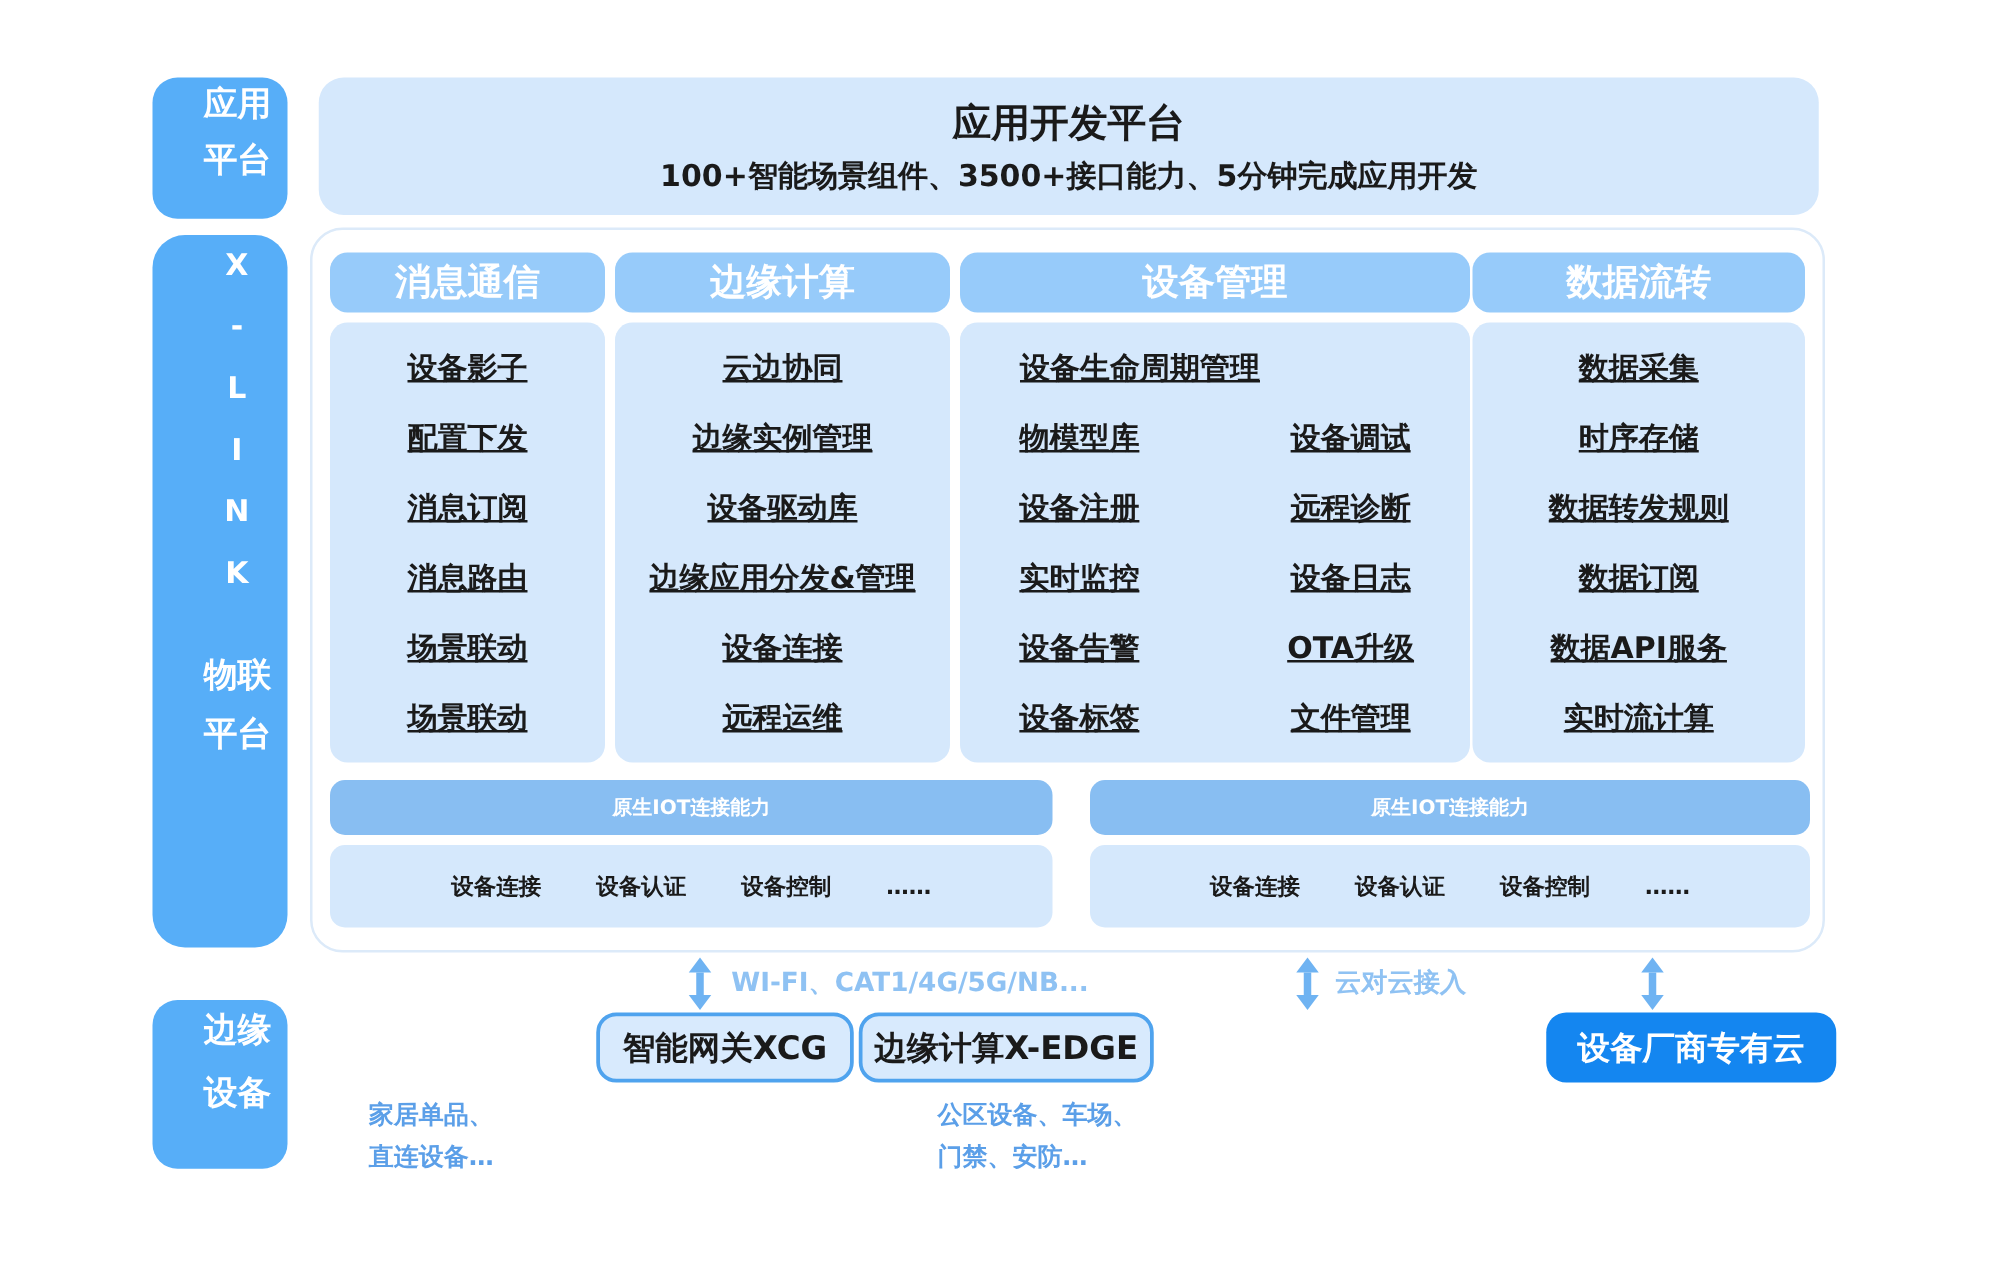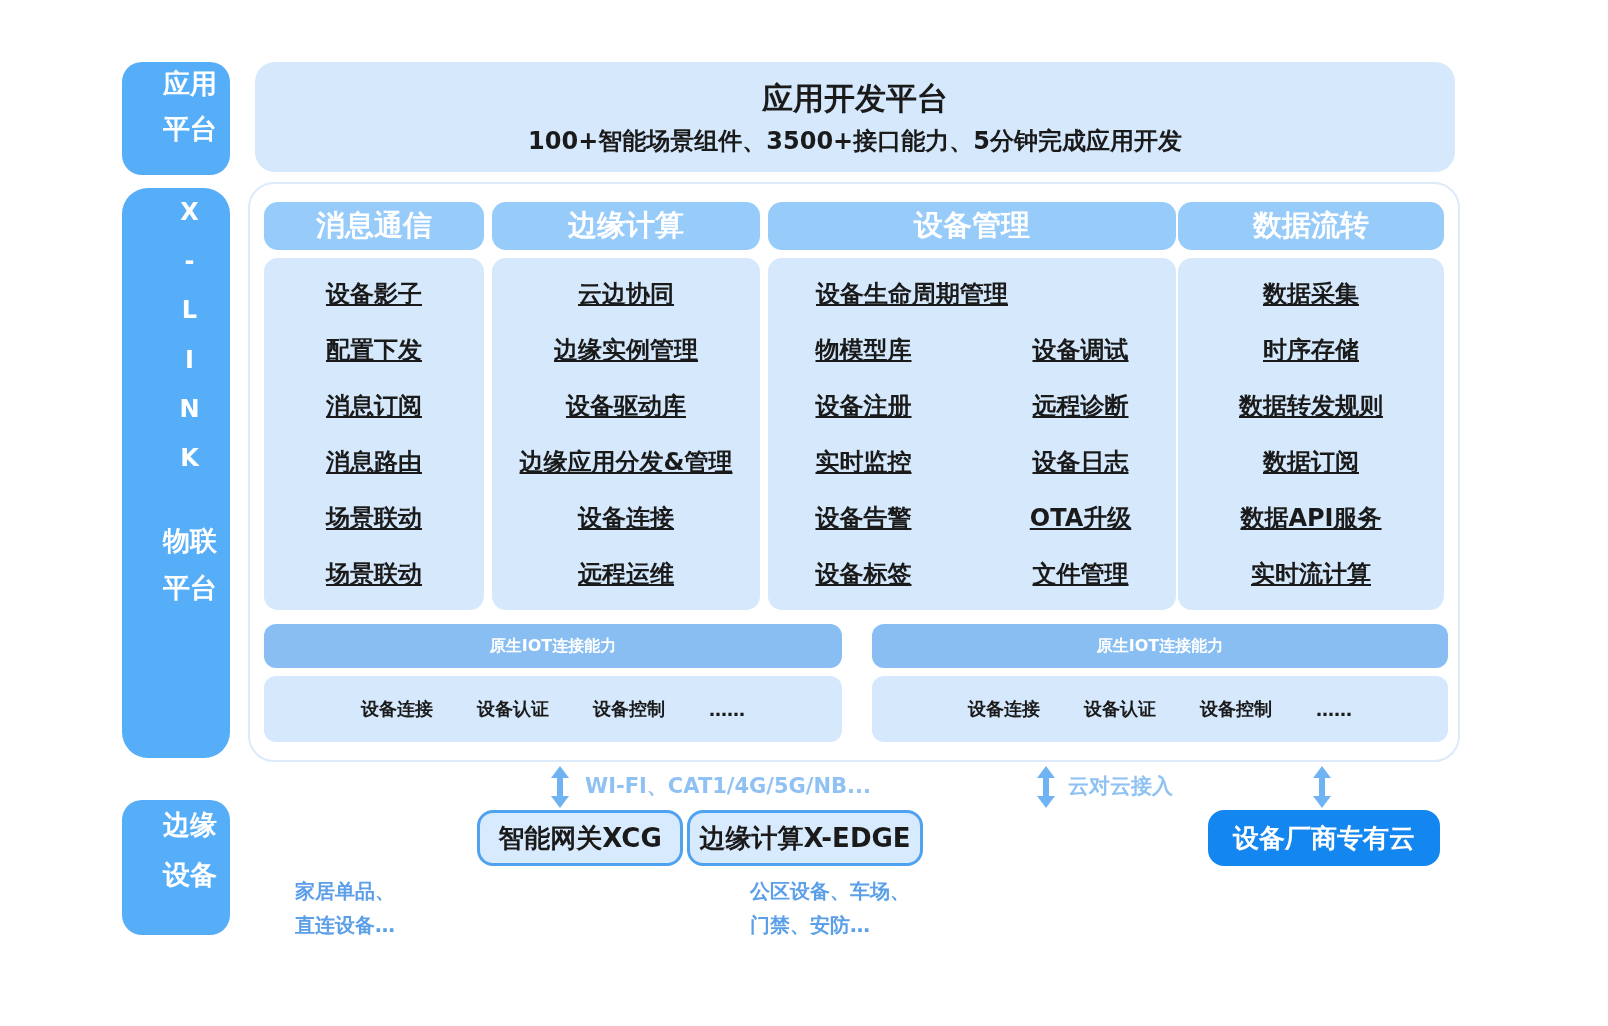--- a/index.html
+++ b/index.html
@@ -64,21 +64,21 @@
   .arrow-shaft{width:6px;flex:1;background:var(--arrow-blue);}
   .arrow-head-down{width:0;height:0;border-left:9px solid transparent;border-right:9px solid transparent;
     border-top:12px solid var(--arrow-blue);}
   .conn-label{position:absolute;top:772px;font-size:21px;font-weight:700;color:var(--wifi-label-blue);white-space:nowrap;}
 
   
   .device-box{position:absolute;top:810px;height:56px;border-radius:16px;display:flex;align-items:center;justify-content:center;
     font-size:26px;font-weight:700;}
   .device-outline{background:var(--device-box-fill);border:3px solid var(--device-box-border);color:var(--text-dark);}
   .device-orange{background:var(--orange);color:#fff;}
-  .device-blue{background:var(--bright-blue);color:#fff;}
+  .device-blue{background:var(--bright-blue);color:#fff;margin-left:29px;}
   .device-caption{position:absolute;top:874px;font-size:20px;font-weight:700;line-height:1.7;color:var(--caption-blue);
     white-space:pre-line;text-align:left;}
 </style>
 </head>
 <body>
 
 <div class="page">
 
   <div class="rail-box rail-app">
     <span class="pre">应用

